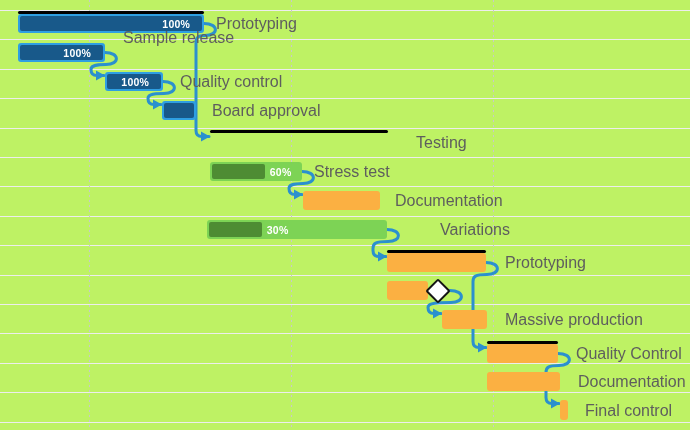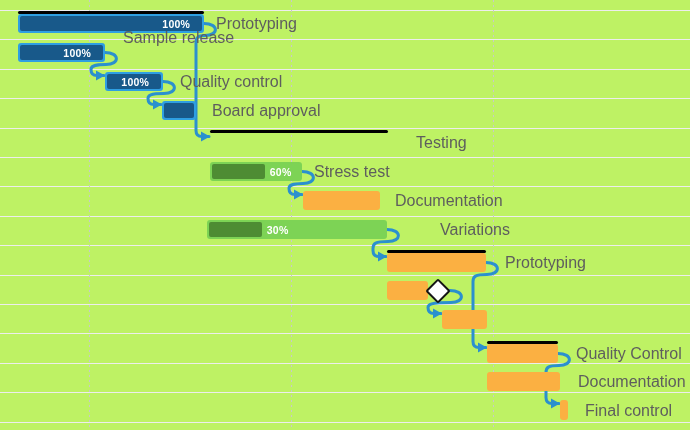--- a/index.html
+++ b/index.html
@@ -106,20 +106,21 @@
         <div class="inner-fill" style="width: 52.8px; background: rgb(78, 140, 51);"></div>
         <span class="pct" style="color: rgb(255, 255, 255); left: 59.8px;">30%</span>
       </div>
       <div class="tasklabel" style="left: 408px; top: 230px; color: rgb(94, 94, 94); margin-left: 32px;">Variations</div>
       <div class="parentline" style="left: 387px; top: 249.5px; width: 99px; background: rgb(0, 0, 0);"></div>
       <div class="bar" style="left: 387px; top: 253px; width: 99px; height: 19px; background: rgb(251, 176, 66);"></div>
       <div class="tasklabel" style="left: 505px; top: 263px; color: rgb(94, 94, 94);">Prototyping</div>
       <div class="bar" style="left: 387px; top: 281px; width: 41px; height: 19px; background: rgb(251, 176, 66);"></div>
       <div class="milestone" style="left: 438px; top: 290.5px; background: rgb(255, 255, 255); border: 2.5px solid rgb(21, 21, 21);"></div>
       <div class="bar" style="left: 442px; top: 310px; width: 45px; height: 19px; background: rgb(251, 176, 66);"></div>
+      <div class="tasklabel" style="left: 505px; top: 320px; color: rgb(94, 94, 94);">Massive production</div>
       <div class="parentline" style="left: 487px; top: 340.5px; width: 71px; background: rgb(0, 0, 0);"></div>
       <div class="bar" style="left: 487px; top: 344px; width: 71px; height: 19px; background: rgb(251, 176, 66);"></div>
       <div class="tasklabel" style="left: 576px; top: 354px; color: rgb(94, 94, 94);">Quality Control</div>
       <div class="bar" style="left: 487px; top: 372px; width: 73px; height: 19px; background: rgb(251, 176, 66);"></div>
       <div class="tasklabel" style="left: 578px; top: 382px; color: rgb(94, 94, 94);">Documentation</div>
       <div class="bar" style="left: 560px; top: 400px; width: 8px; height: 20px; background: rgb(251, 176, 66);"></div>
       <div class="tasklabel" style="left: 585px; top: 410.5px; color: rgb(94, 94, 94);">Final control</div>
     </div>
 </div>
 

